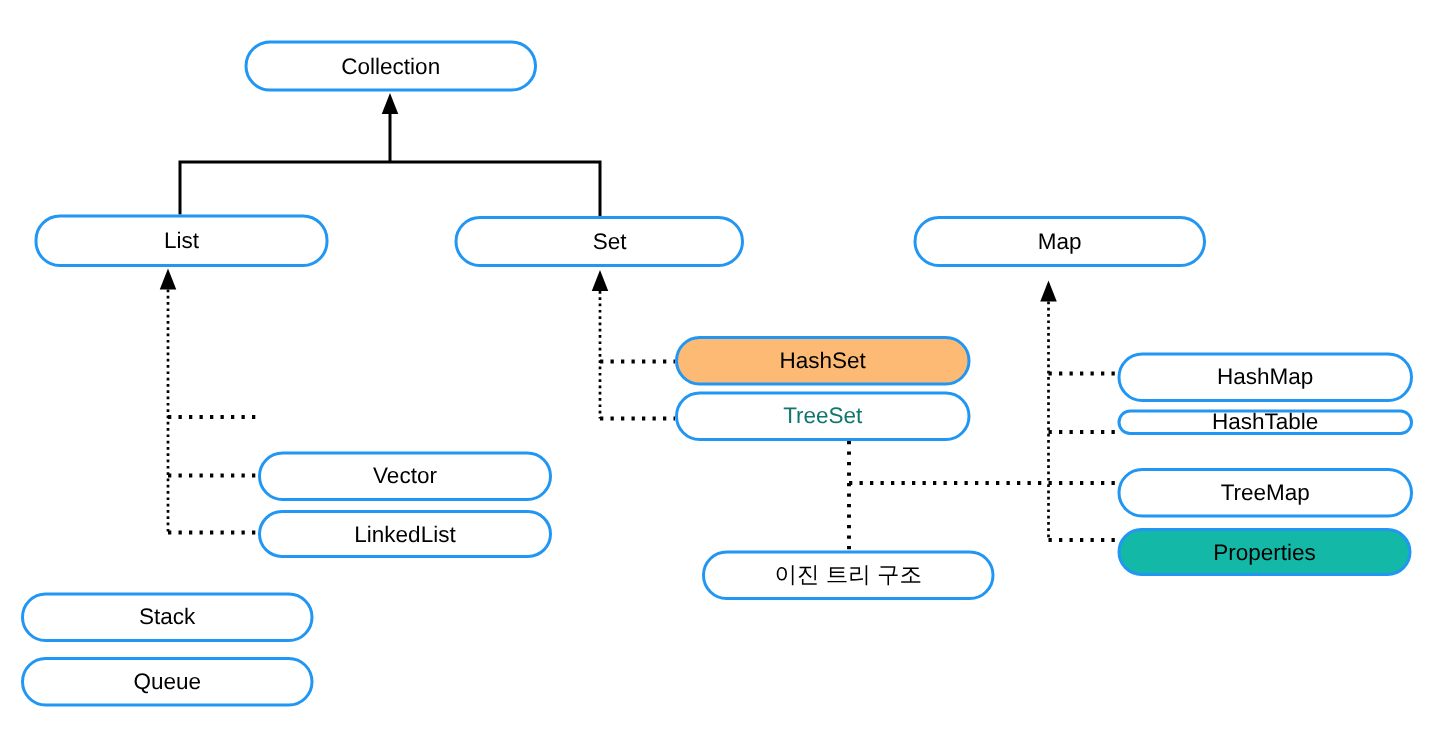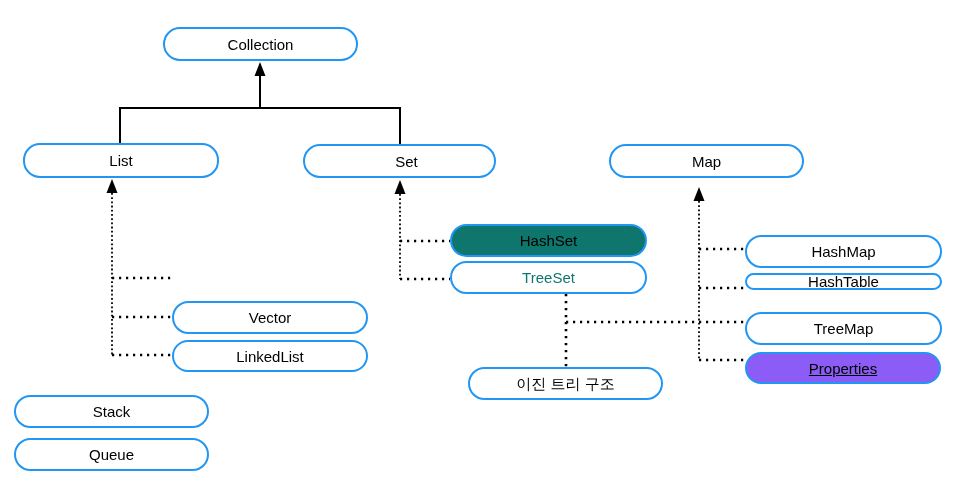--- a/index.html
+++ b/index.html
@@ -61,21 +61,21 @@
     </div>
     <div class="node" style="left: 23px; top: 143px; width: 196px; height: 35px; border-color: rgb(33, 150, 243); background: rgb(255, 255, 255);">
       <span class="node-label" style="color: rgb(0, 0, 0);">List</span>
     </div>
     <div class="node" style="left: 303px; top: 144px; width: 193px; height: 34px; border-color: rgb(33, 150, 243); background: rgb(255, 255, 255);">
       <span class="node-label" style="color: rgb(0, 0, 0); margin-left: 14px;">Set</span>
     </div>
     <div class="node" style="left: 609px; top: 144px; width: 195px; height: 34px; border-color: rgb(33, 150, 243); background: rgb(255, 255, 255);">
       <span class="node-label" style="color: rgb(0, 0, 0);">Map</span>
     </div>
-    <div class="node" style="left: 450px; top: 224px; width: 197px; height: 33px; border-color: rgb(33, 150, 243); background: #0f766e;">
+    <div class="node" style="left: 450px; top: 224px; width: 197px; height: 33px; border-color: rgb(33, 150, 243); background: #fdba74;">
       <span class="node-label" style="color: rgb(0, 0, 0);">HashSet</span>
     </div>
     <div class="node" style="left: 450px; top: 261px; width: 197px; height: 33px; border-color: rgb(33, 150, 243); background: rgb(255, 255, 255);">
       <span class="node-label" style="color: #0f766e;">TreeSet</span>
     </div>
     <div class="node" style="left: 172px; top: 301px; width: 196px; height: 33px; border-color: rgb(33, 150, 243); background: rgb(255, 255, 255);">
       <span class="node-label" style="color: rgb(0, 0, 0);">Vector</span>
     </div>
     <div class="node" style="left: 172px; top: 340px; width: 196px; height: 32px; border-color: rgb(33, 150, 243); background: rgb(255, 255, 255);">
       <span class="node-label" style="color: rgb(0, 0, 0);">LinkedList</span>
@@ -88,19 +88,19 @@
     </div>
     <div class="node" style="left: 745px; top: 235px; width: 197px; height: 33px; border-color: rgb(33, 150, 243); background: rgb(255, 255, 255);">
       <span class="node-label" style="color: rgb(0, 0, 0);">HashMap</span>
     </div>
     <div class="node" style="left: 745px; top: 273px; width: 197px; height: 17px; border-color: rgb(33, 150, 243); background: rgb(255, 255, 255);">
       <span class="node-label" style="color: rgb(0, 0, 0);">HashTable</span>
     </div>
     <div class="node" style="left: 745px; top: 312px; width: 197px; height: 33px; border-color: rgb(33, 150, 243); background: rgb(255, 255, 255);">
       <span class="node-label" style="color: rgb(0, 0, 0);">TreeMap</span>
     </div>
-    <div class="node" style="left: 745px; top: 352px; width: 196px; height: 32px; border-color: rgb(33, 150, 243); background: #8b5cf6; text-decoration: underline;">
+    <div class="node" style="left: 745px; top: 352px; width: 196px; height: 32px; border-color: rgb(33, 150, 243); background: #14b8a6;">
       <span class="node-label" style="color: rgb(0, 0, 0);">Properties</span>
     </div>
     <div class="node" style="left: 468px; top: 367px; width: 195px; height: 33px; border-color: rgb(33, 150, 243); background: rgb(255, 255, 255);">
       <span class="node-label" style="color: rgb(0, 0, 0);">이진 트리 구조</span>
     </div>
   </div>
 
 </body></html>

